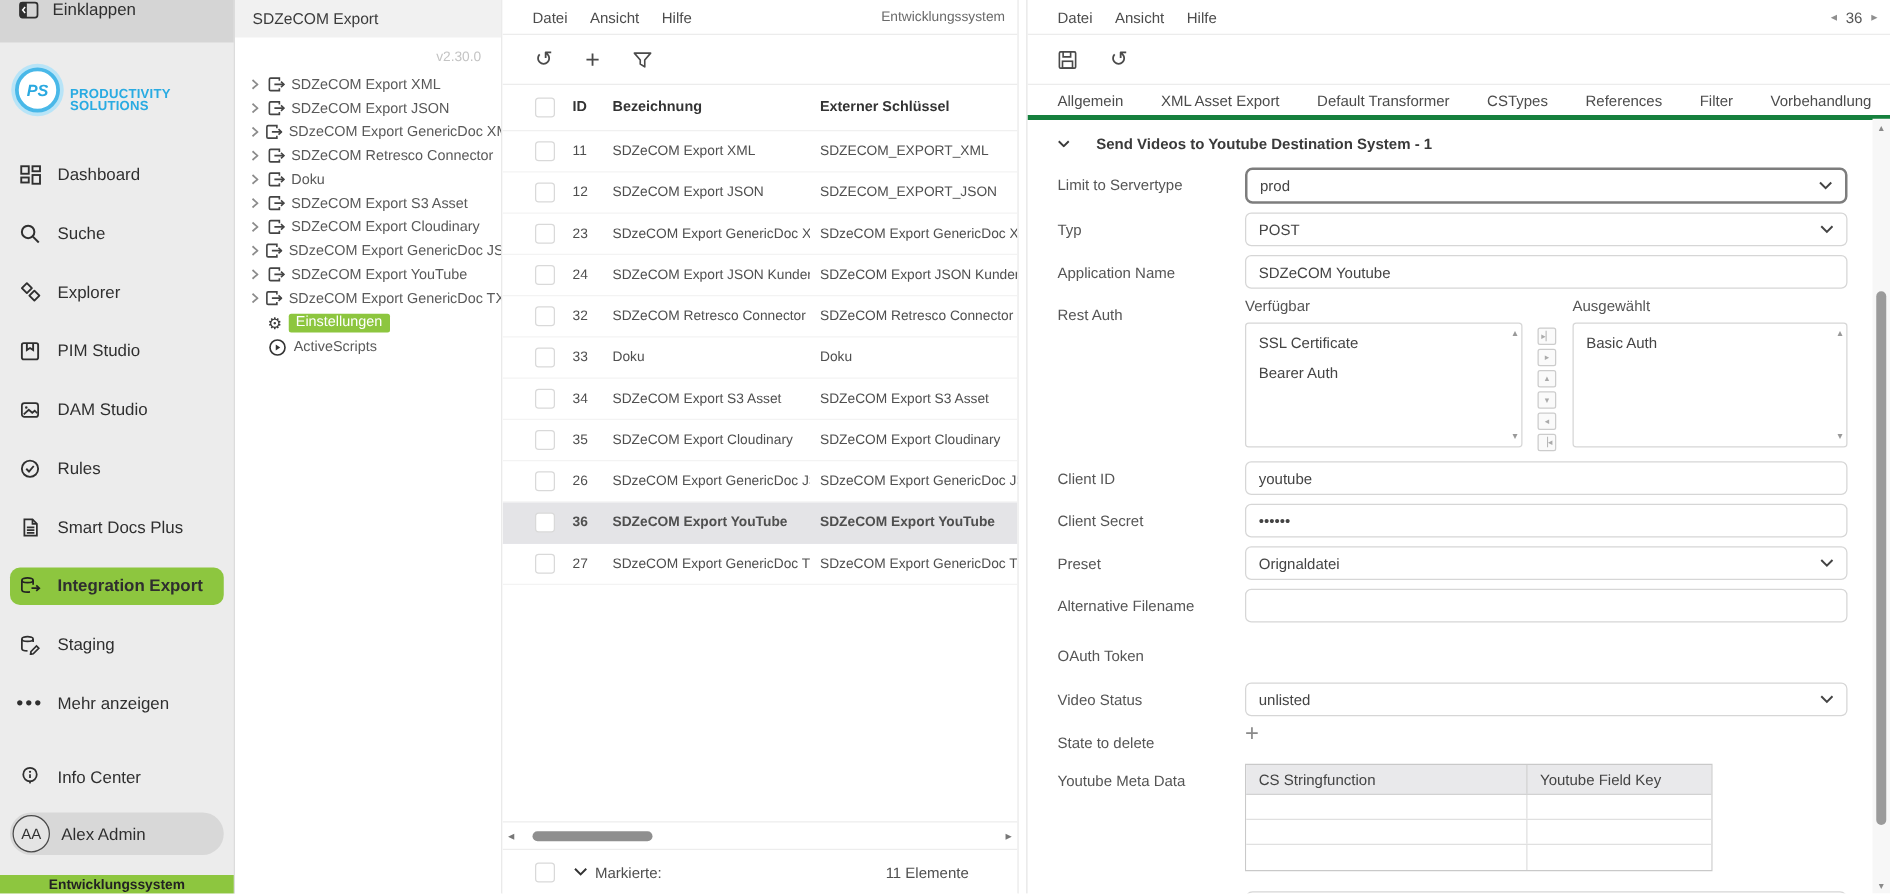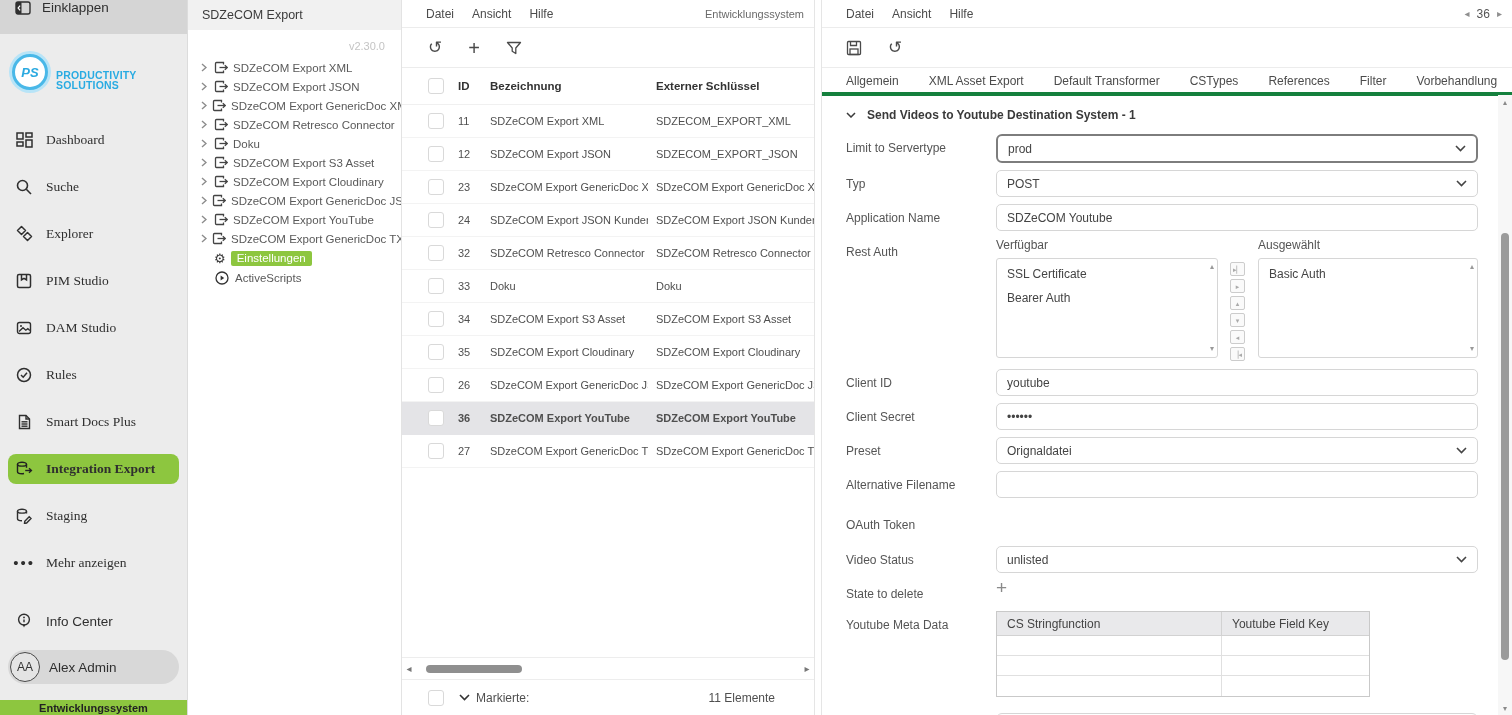--- a/index.html
+++ b/index.html
@@ -8,21 +8,21 @@
     width:1512px; height:715px; display:flex; overflow:hidden; position:relative;
     font-family:"Liberation Sans", sans-serif; color:#333; background:#fff;
   }
   svg{display:block}
   
   .sidebar{width:188px; flex:0 0 188px; background:#ececec; border-right:1px solid #dcdcdc; display:flex; flex-direction:column; position:relative;}
   .collapse-bar{height:34px; background:#d5d5d5; display:flex; align-items:flex-start; gap:10px; padding-left:14px; font-size:13.5px; color:#2f2f2f; cursor:pointer;}
   .logo-row{margin:20px 0 0 12px; display:flex; align-items:flex-end; gap:8px;}
   .logo-badge{width:36px; height:36px; border-radius:50%; background:#fff; border:3px solid #49b8e8; box-shadow:0 0 0 3px #b8e4f7; display:flex; align-items:center; justify-content:center; font-size:13px; font-weight:bold; font-style:italic; color:#2aa9e0;}
   .logo-text{font-size:10.5px; font-weight:bold; color:#29abe2; line-height:10px; letter-spacing:.2px;}
-  .side-nav{margin-top:26px; display:flex; flex-direction:column;font-family:Liberation Serif, serif;}
+  .side-nav{margin-top:26px; display:flex; flex-direction:column;}
   .side-item{display:flex; align-items:center; gap:12px; height:30px; margin:8.5px 14px; font-size:13.5px; color:#2f2f2f; cursor:pointer; white-space:nowrap;}
   .side-item .ic{width:20px; display:flex; justify-content:center;}
   .side-item.active{background:var(--accent); margin:8.5px 8px; padding:0 6px; border-radius:8px; font-weight:bold;}
   .dots{font-size:15px; font-weight:bold; letter-spacing:2px; color:#2f2f2f; line-height:8px;}
   .side-footer{margin-top:auto;}
   .user-pill{margin:14px 8px 16px; background:#d8d8d8; border-radius:17px; height:34px; display:flex; align-items:center; gap:9px; padding-left:2px; cursor:pointer;}
   .avatar{width:30px; height:30px; border-radius:50%; border:1.5px solid #4a4a4a; display:flex; align-items:center; justify-content:center; font-size:12px; color:#333; background:#e4e4e4;}
   .user-name{font-size:13.5px; color:#2f2f2f;}
   .sys-banner{height:15px; background:var(--accent); display:flex; align-items:center; justify-content:center; font-size:11px; font-weight:bold; color:#222;}
   
@@ -64,21 +64,21 @@
   .list-footer{height:36px; border-top:1px solid #ededed; display:flex; align-items:center; flex:0 0 36px; font-size:12px; color:#4f4f4f;}
   .list-footer .cb{margin-left:26px;}
   .marked-wrap{margin-left:15px; display:flex; align-items:center; gap:6px; cursor:pointer;}
   .count{margin-left:auto; margin-right:39px;}
   .gutter{width:6px; flex:0 0 6px; background:#fff;}
   
   .detail-panel{flex:1; background:#fff; border-left:1px solid #e5e5e5; display:flex; flex-direction:column; overflow:hidden; position:relative;}
   .tabsbar{height:28px; border-bottom:4px solid #15803d; display:flex; align-items:flex-start; gap:30px; padding-left:24px; font-size:12px; color:#4c4c4c; flex:0 0 28px;}
   .tab{cursor:pointer; padding-top:6px; height:28px; white-space:nowrap;}
   .detail-content{flex:1; padding:8px 34px 0 24px; overflow:hidden;}
-  .section-head{display:flex; align-items:center; gap:11px; font-size:12px; font-weight:bold; color:#3a3a3a; margin:4px 0 12px; cursor:pointer;}
+  .section-head{display:flex; align-items:center; gap:21px; font-size:12px; font-weight:bold; color:#3a3a3a; margin:4px 0 12px; cursor:pointer;}
   .frow{display:flex; margin-bottom:7px;}
   .frow .flabel{flex:0 0 150px; font-size:12px; color:#555; padding-top:7px; white-space:nowrap;}
   .frow .ctrl{width:485px;}
   .input,.select{height:27px; border:1px solid #d6d6d6; border-radius:5px; background:#fff; display:flex; align-items:center; padding:0 10px; font-size:12px; color:#444; width:100%;}
   input.input{outline:none; font-family:"Liberation Sans", sans-serif;}
   .select{justify-content:space-between; cursor:pointer;}
   .select.focused{border:2px solid #7d7d7d; border-radius:6px; height:29px;}
   .chev-down{flex:0 0 auto;}
   
   .dual{display:flex; gap:12px;}

